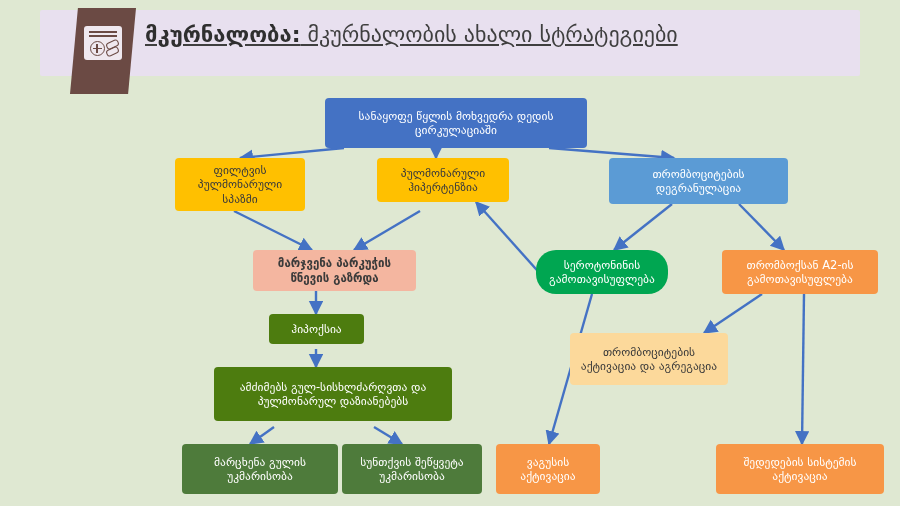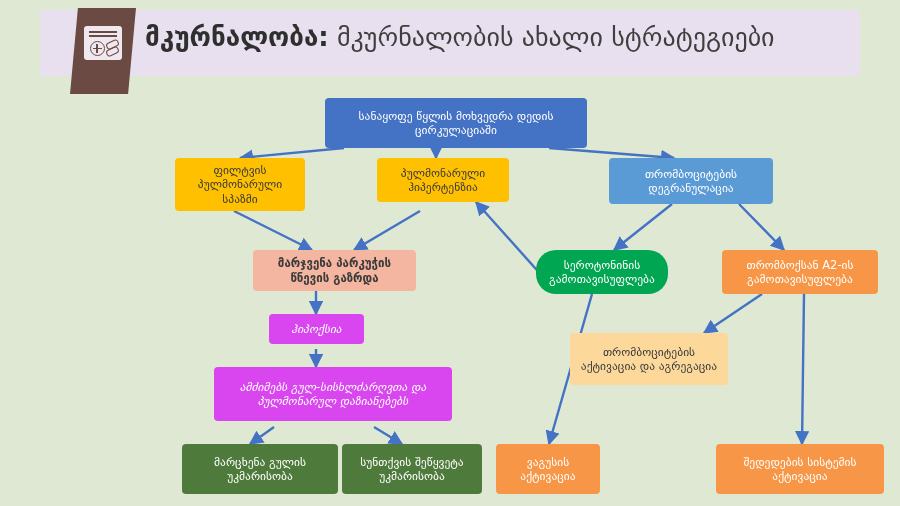--- a/index.html
+++ b/index.html
@@ -23,24 +23,25 @@
     width: 820px;
     height: 66px;
     background: #e8e0ef;
     border-radius: 2px;
   }
   #header-title {
     position: absolute;
     left: 145px;
     top: 22px;
     width: 700px;
-    font-size: 26px;
+    font-size: 22px;
     color: #3f3f3f;
     white-space: nowrap;
     letter-spacing: 0px;
+    text-decoration: underline;
   }
   #header-title .bold {
     font-weight: bold;
     color: #2f2f2f;
   }
 
   
   #header-ribbon {
     position: absolute;
     left: 70px;
@@ -142,21 +143,21 @@
     color: #ffffff;
   }
   .node span {
     display: block;
     width: 100%;
   }
   .n-blue      { background: #4472c4; color: #ffffff; }
   .n-lightblue { background: #5b9bd5; color: #ffffff; }
   .n-yellow    { background: #ffc000; color: #3a3a3a; }
   .n-salmon    { background: #f4b6a0; color: #3a3a3a; font-weight: bold; }
-  .n-red       { background: #d946ef; color: #ffffff; font-style: italic; }
+  .n-red       { background: #4d7c0f; color: #ffffff; }
   .n-green     { background: #4e7b3b; color: #ffffff; }
   .n-green2    { background: #00a651; color: #ffffff; border-radius: 20px; }
   .n-orange    { background: #f79646; color: #ffffff; }
   .n-cream     { background: #fcd99b; color: #3a3a3a; }
 </style>
 </head>
 <body>
 
 <div id="header-band"></div>
 
@@ -224,21 +225,21 @@
   </div>
 
   <div class="node n-yellow" style="left:131px; top:82px; width:130px; height:53px;">
     <span>ფილტვის პულმონარული სპაზმი</span>
   </div>
 
   <div class="node n-yellow" style="left:333px; top:82px; width:132px; height:44px;">
     <span>პულმონარული ჰიპერტენზია</span>
   </div>
 
-  <div class="node n-lightblue" style="left:565px; top:82px; width:164px; height:46px;">
+  <div class="node n-lightblue" style="left:565px; top:82px; width:179px; height:46px;">
     <span>თრომბოციტების დეგრანულაცია</span>
   </div>
 
   <div class="node n-salmon" style="left:209px; top:174px; width:163px; height:41px;">
     <span>მარჯვენა პარკუჭის წნევის გაზრდა</span>
   </div>
 
   <div class="node n-green2" style="left:492px; top:174px; width:132px; height:44px;">
     <span>სეროტონინის გამოთავისუფლება</span>
   </div>

